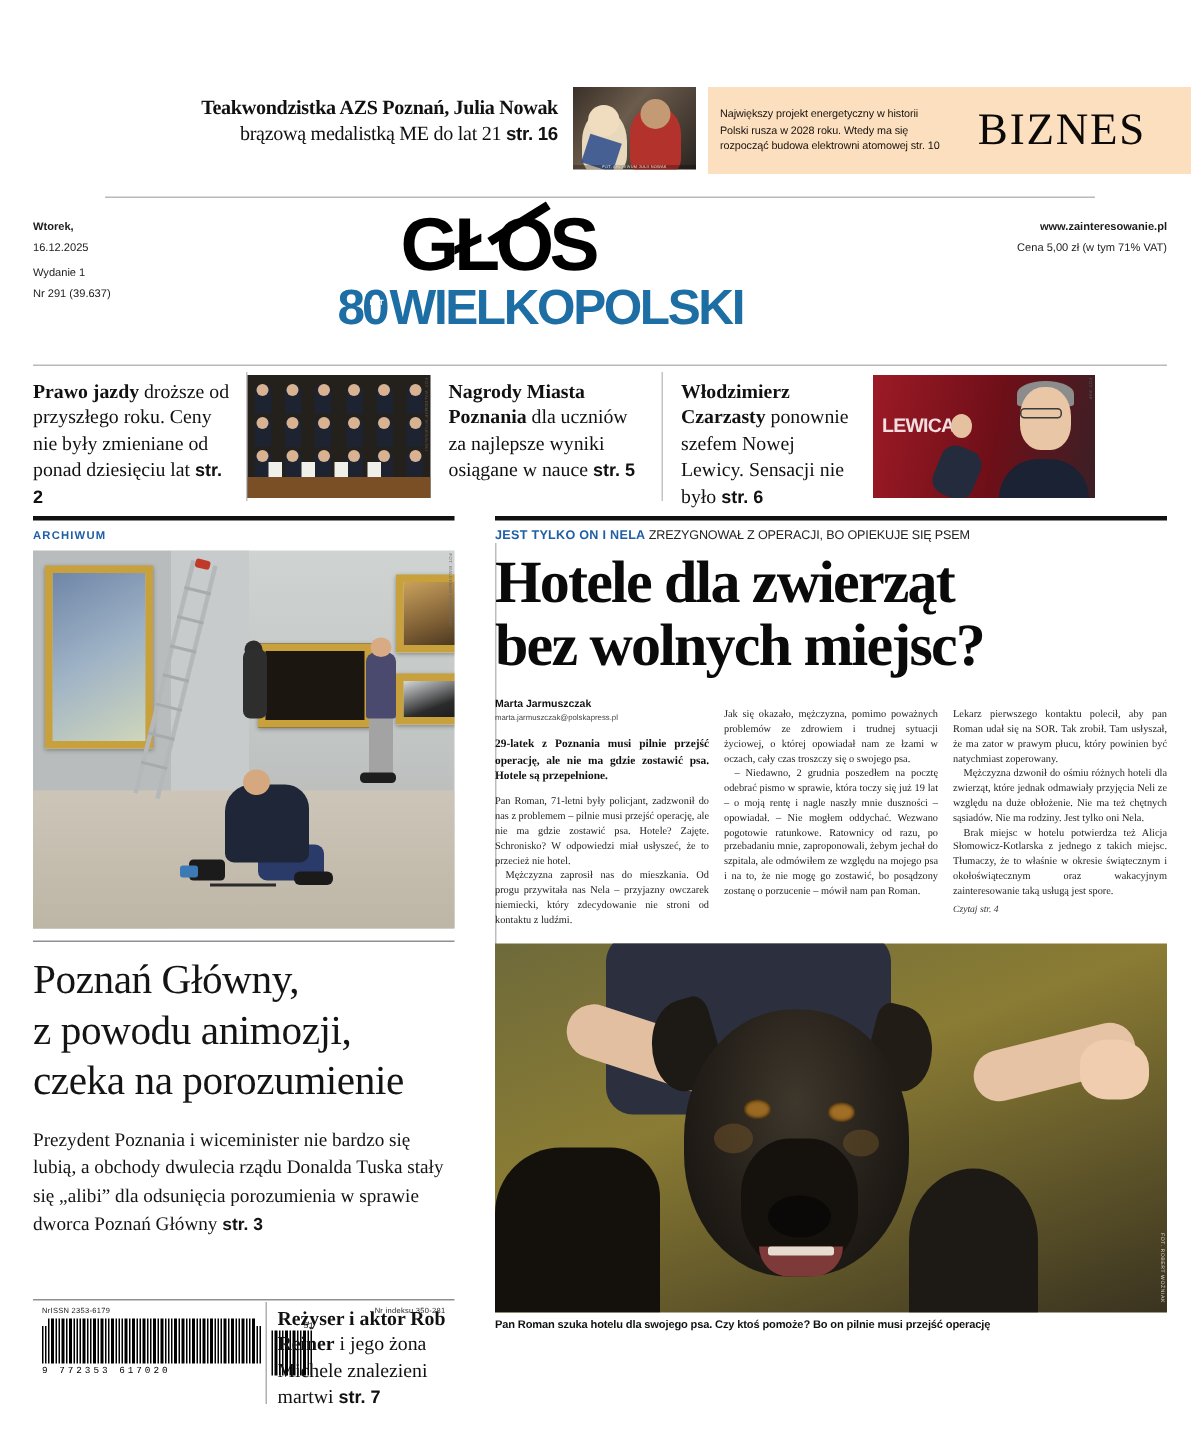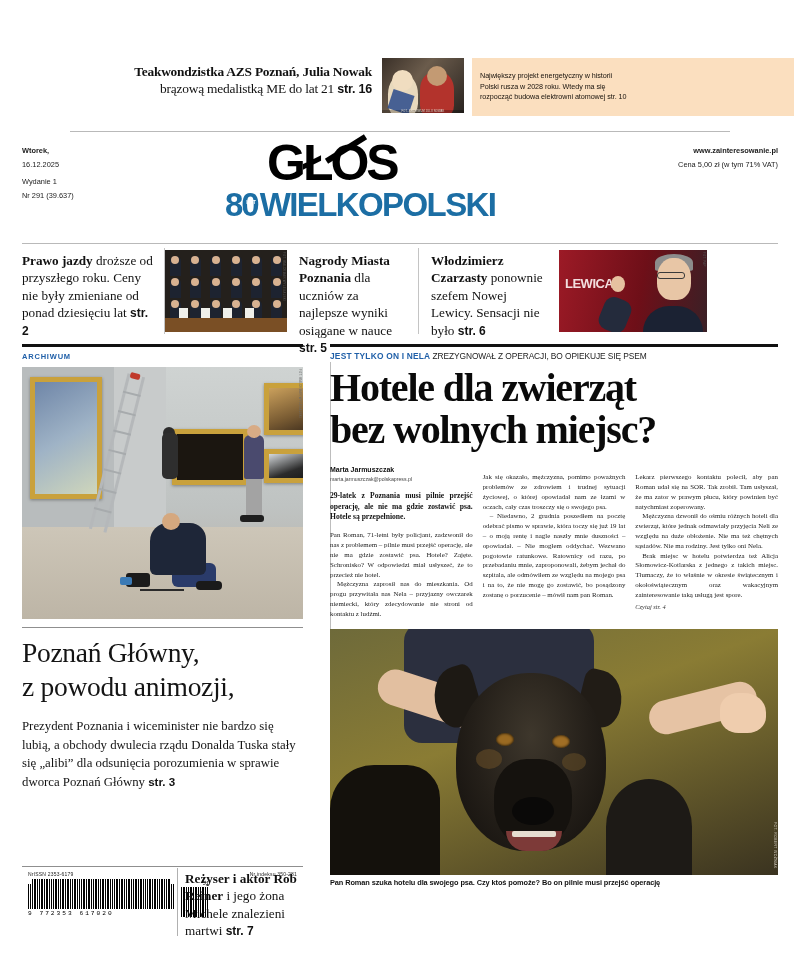--- a/index.html
+++ b/index.html
@@ -287,20 +287,21 @@
       <div class="blob1"></div>
       <div class="blob1b"></div>
       <div class="blob2"></div>
       <div class="blob2b"></div>
       <div class="band"></div>
       <div class="credit">FOT. ARCHIWUM JULII NOWAK</div>
     </div>
 
     <div class="biznes-box">
       <div class="biznes-text">Największy projekt energetyczny w historii Polski rusza w 2028 roku. Wtedy ma się rozpocząć budowa elektrowni atomowej str. 10</div>
+      <div class="biznes-word">BIZNES</div>
     </div>
   </div>
 
   <div class="rule" style="left:70px; top:131px; width:660px; height:1px;"></div>
 
   <div class="masthead">
 
     <div class="mast-left">
       <div class="d1">Wtorek,</div>
       <div>16.12.2025</div>
@@ -401,21 +402,21 @@
           </div>
       </div>
       <div class="cert" style="left:14px; top:58px;"></div>
       <div class="cert" style="left:36px; top:58px;"></div>
       <div class="cert" style="left:58px; top:58px;"></div>
       <div class="cert" style="left:80px; top:58px;"></div>
       <div class="stage"></div>
       <div class="vcredit">FOT. WALDEMAR WYLEGALSKI</div>
     </div>
 
-    <div class="tcell" style="width:132px; padding:4px 10px 0 12px;">
+    <div class="tcell" style="width:155px; padding:4px 10px 0 12px;">
       <div class="tz-text">
         <b>Nagrody Miasta Poznania</b>
         <span>dla uczniów za najlepsze wyniki osiągane w nauce</span>
         <span class="pg">str. 5</span>
       </div>
       <div class="vr"></div>
     </div>
 
     <div class="tcell" style="width:140px; padding:4px 8px 0 12px;">
       <div class="tz-text">
@@ -477,20 +478,21 @@
       <div class="mu-tool2"></div>
       <div class="mu-cord"></div>
       <div class="vcredit" style="color:#6b6b6b;">FOT. WALDEMAR WYLEGALSKI</div>
     </div>
 
     <div class="thinrule"></div>
 
     <div class="pg-head">
       <div>Poznań Główny,</div>
       <div>z powodu animozji,</div>
+      <div>czeka na porozumienie</div>
     </div>
 
     <div class="pg-lead">
       <span>Prezydent Poznania i wiceminister nie bardzo się lubią, a obchody dwulecia rządu Donalda Tuska stały się „alibi” dla odsunięcia porozumienia w sprawie dworca Poznań Główny</span>
       <span class="pg">str. 3</span>
     </div>
   </div>
 
   <div class="footer">
     <div class="foot-rule"></div>

